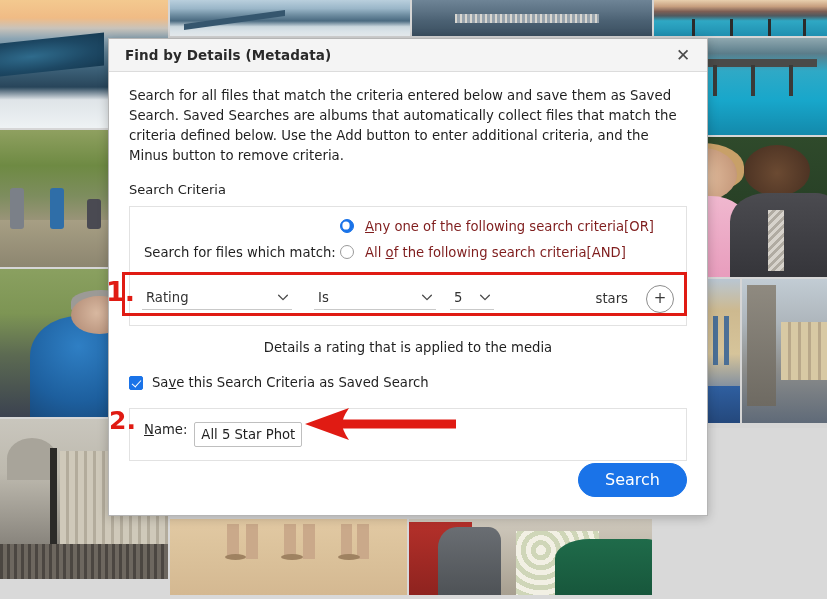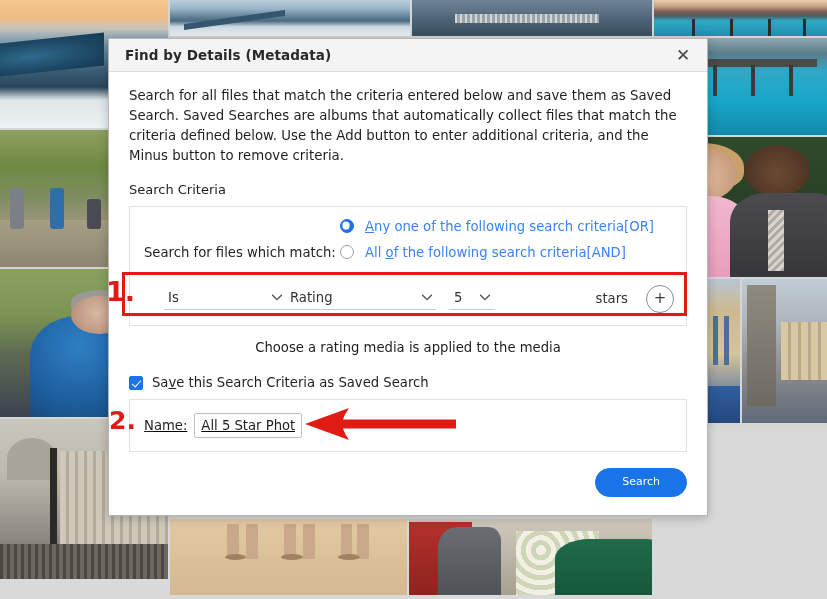--- a/index.html
+++ b/index.html
@@ -177,21 +177,21 @@
     border: 1.6px solid #9a9a9a; background: #fff;
     flex: none; position: relative;
   }
   .radio.on { border-color: #1a73e8; background: #1a73e8; }
   .radio.on::after {
     content: ""; position: absolute; left: 3.2px; top: 3.2px;
     width: 4.2px; height: 4.2px; border-radius: 50%;
     background: #fff;
     box-shadow: 0 0 0 1.6px #fff;
   }
-  .radio-text { font-size: 13.2px; color: #3b82f6; }
+  .radio-text { font-size: 13.2px; color: #7f1d1d; }
   .mn { text-decoration: underline; }
 
   
   .crit-panel {
     border: 1px solid #e2e2e2; border-top: 1px solid #e2e2e2;
     padding: 10px 12px 12px 12px;
     display: flex; align-items: center;
   }
   .sel {
     position: relative;
@@ -228,39 +228,39 @@
   }
   .cbx::after {
     content: ""; position: absolute;
     left: 4px; top: 1px; width: 4px; height: 8px;
     border: solid #fff; border-width: 0 1.9px 1.9px 0;
     transform: rotate(42deg);
   }
   .save-lbl { font-size: 13.2px; color: #1f1f1f; }
 
   .name-panel {
-    margin-top: 9px;
+    margin-top: 18px;
     border: 1px solid #e2e2e2; background: #fff;
-    padding: 13px 14px; display: flex; align-items: center; text-decoration: underline;
+    padding: 13px 14px; display: flex; align-items: flex-start;
   }
   .name-lbl { font-size: 13.2px; color: #1f1f1f; margin-right: 7px; }
   .name-input {
     width: 108px; padding: 4px 6px;
     border: 1px solid #bfbfbf; border-radius: 2px;
     font-family: inherit; font-size: 13.2px; color: #1f1f1f;
     background: #fff; outline: none;
   }
 
   .footer {
     flex: none; padding: 0 20px 18px 20px;
     display: flex; justify-content: flex-end; align-items: center; gap: 12px;
     margin-top: auto;
   }
   .btn {
-    font-family: inherit; font-size: 11px;
+    font-family: inherit; font-size: 16px;
     padding: 7px 26px; border-radius: 20px; cursor: pointer;
     line-height: 1.15;
   }
   .btn-primary { background: #1a73e8; color: #fff; border: 1px solid #1a73e8; }
   .btn-ghost { background: #fff; color: #2a2a2a; border: 1.2px solid #6f6f6f; }
 
   
   .anno { position: absolute; z-index: 40; pointer-events: none; }
   .box-1 {
     left: 122px; top: 272px; width: 565px; height: 44px;
@@ -395,45 +395,45 @@
             </div>
             <div class="radio-line">
               <span class="radio"></span>
               <span class="radio-text"><span>All </span><span class="mn">o</span><span>f the following search criteria[AND]</span></span>
             </div>
           </div>
         </div>
       </div>
 
       <div class="crit-panel">
-        <div class="sel sel-2">
-          <span class="sel-field">Is</span>
+        <div class="sel sel-1">
+          <span class="sel-field">Rating</span>
           <svg class="chev" viewBox="0 0 16 16">
               <path d="M3 6l5 5 5-5" fill="none" stroke="currentColor" stroke-width="1.5" stroke-linecap="round" stroke-linejoin="round"></path>
             </svg>
         </div>
-        <div class="sel sel-1">
-          <span class="sel-field">Rating</span>
+        <div class="sel sel-2">
+          <span class="sel-field">Is</span>
           <svg class="chev" viewBox="0 0 16 16">
               <path d="M3 6l5 5 5-5" fill="none" stroke="currentColor" stroke-width="1.5" stroke-linecap="round" stroke-linejoin="round"></path>
             </svg>
         </div>
         <div class="sel sel-3">
           <span class="sel-field">5</span>
           <svg class="chev" viewBox="0 0 16 16">
               <path d="M3 6l5 5 5-5" fill="none" stroke="currentColor" stroke-width="1.5" stroke-linecap="round" stroke-linejoin="round"></path>
             </svg>
         </div>
         <span class="stars-lbl">stars</span>
         <div class="add-btn">
             <span>+</span>
           </div>
       </div>
 
-      <div class="hint">Choose a rating media is applied to the media</div>
+      <div class="hint">Details a rating that is applied to the media</div>
 
       <div class="save-row">
         <span class="cbx"></span>
         <span class="save-lbl"><span>Sa</span><span class="mn">v</span><span>e this Search Criteria as Saved Search</span></span>
       </div>
 
       <div class="name-panel">
         <span class="name-lbl"><span class="mn">N</span><span>ame:</span></span>
         <input class="name-input" type="text" value="All 5 Star Photos" style="">
       </div>

